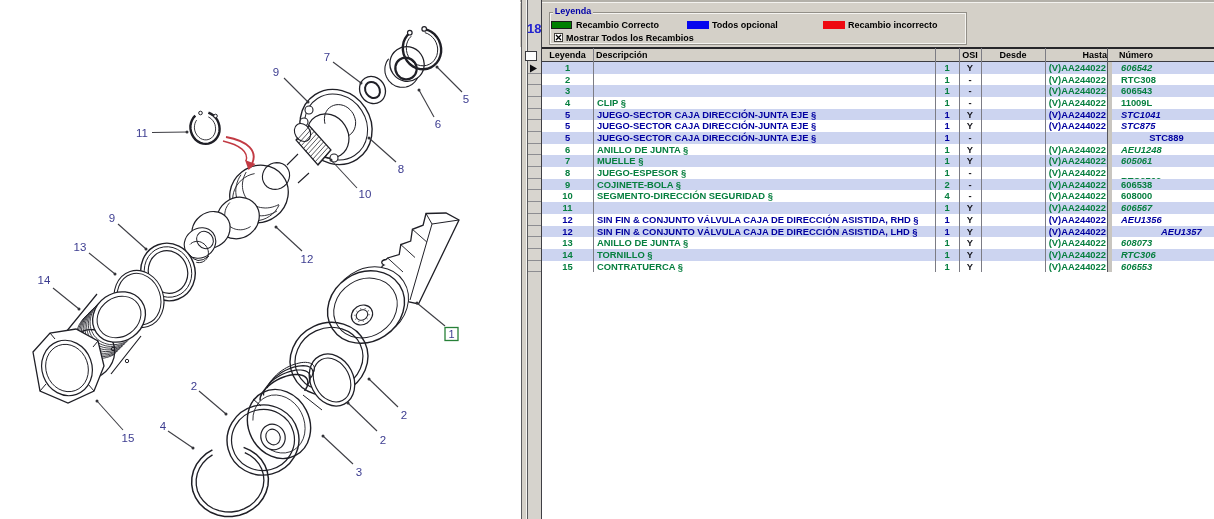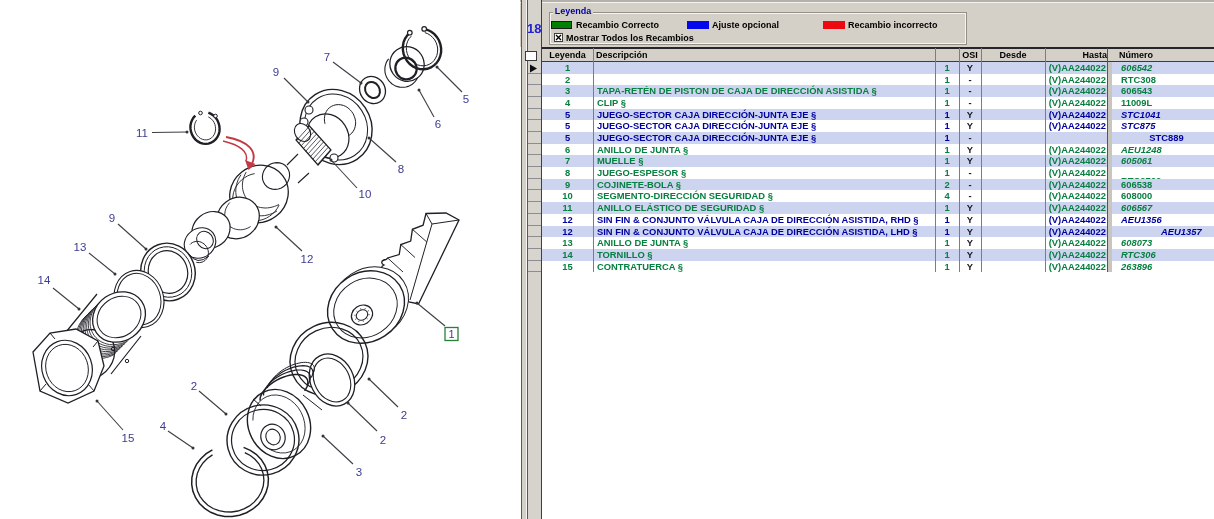--- a/index.html
+++ b/index.html
@@ -23,21 +23,21 @@
 <div class="abs" style="left:520px;top:0;width:694px;height:47px;background:#d4d0c8;"></div>
 <div class="abs" style="left:520px;top:0;width:694px;height:2px;background:#b3b0a9;"></div>
 <div class="abs" style="left:520px;top:2px;width:694px;height:1px;background:#f3f2ef;"></div>
 
 <div class="abs" style="left:549px;top:12px;width:418px;height:33px;border:1px solid #928f88;"></div>
 <div class="abs" style="left:550px;top:13px;width:416px;height:31px;border:1px solid #f5f4f1;"></div>
 <div class="abs" style="left:553px;top:6px;width:40px;height:11px;background:#d4d0c8;color:#0000a8;font-weight:bold;font-size:9px;line-height:11px;text-align:center;">Leyenda</div>
 <div class="abs" style="left:551px;top:21px;width:21px;height:8px;background:#008000;border:1px solid #1a1a1a;"></div>
 <div class="abs" style="left:576px;top:20px;height:10px;font-weight:bold;font-size:9px;line-height:10px;color:#000;">Recambio Correcto</div>
 <div class="abs" style="left:687px;top:21px;width:22px;height:8px;background:#0606ee;"></div>
-<div class="abs" style="left:712px;top:20px;height:10px;font-weight:bold;font-size:9px;line-height:10px;color:#000;">Ajuste opcional</div>
+<div class="abs" style="left:712px;top:20px;height:10px;font-weight:bold;font-size:9px;line-height:10px;color:#000;">Todos opcional</div>
 <div class="abs" style="left:823px;top:21px;width:22px;height:8px;background:#ee0810;"></div>
 <div class="abs" style="left:848px;top:20px;height:10px;font-weight:bold;font-size:9px;line-height:10px;color:#000;">Recambio incorrecto</div>
 <div class="abs" style="left:554px;top:33px;width:9px;height:9px;background:#fff;border:1px solid #42403c;">
 <svg width="7" height="7" style="position:absolute;left:0;top:0">
       <path d="M1,1 L6,6 M6,1 L1,6" stroke="#000" stroke-width="1.3" fill="none"></path>
     </svg>
   </div>
 <div class="abs" style="left:566px;top:32.5px;height:10px;font-weight:bold;font-size:9px;line-height:10px;color:#000;">Mostrar Todos los Recambios</div>
 <div class="abs" style="left:527px;top:23.5px;width:16px;height:10px;color:#2323cf;font-weight:bold;font-size:13px;line-height:10px;z-index:9;">18</div>
 
@@ -61,21 +61,20 @@
 </div>
 <div class="row" style="top:73.68px;background:#ffffff;">
 <span class="c-ley" style="color:#067f3f">2</span>
 <span class="c-ctd" style="color:#067f3f">1</span>
 <span class="c-osi">-</span>
 <span class="c-hasta" style="color:#067f3f">(V)AA244022</span>
 <span class="c-num" style="color:#067f3f;">RTC308</span>
 </div>
 <div class="row" style="top:85.36px;background:#ccd4f0;">
 <span class="c-ley" style="color:#067f3f">3</span>
-<span class="c-desc" style="color:#067f3f">TAPA-RETÉN DE PISTON DE CAJA DE DIRECCIÓN ASISTIDA §</span>
 <span class="c-ctd" style="color:#067f3f">1</span>
 <span class="c-osi">-</span>
 <span class="c-hasta" style="color:#067f3f">(V)AA244022</span>
 <span class="c-num" style="color:#067f3f;">606543</span>
 </div>
 <div class="row" style="top:97.04px;background:#ffffff;">
 <span class="c-ley" style="color:#067f3f">4</span>
 <span class="c-desc" style="color:#067f3f">CLIP §</span>
 <span class="c-ctd" style="color:#067f3f">1</span>
 <span class="c-osi">-</span>
@@ -141,21 +140,20 @@
 <div class="row" style="top:190.48px;background:#ffffff;">
 <span class="c-ley" style="color:#067f3f">10</span>
 <span class="c-desc" style="color:#067f3f">SEGMENTO-DIRECCIÓN SEGURIDAD §</span>
 <span class="c-ctd" style="color:#067f3f">4</span>
 <span class="c-osi">-</span>
 <span class="c-hasta" style="color:#067f3f">(V)AA244022</span>
 <span class="c-num" style="color:#067f3f;">608000</span>
 </div>
 <div class="row" style="top:202.16px;background:#ccd4f0;">
 <span class="c-ley" style="color:#067f3f">11</span>
-<span class="c-desc" style="color:#067f3f">ANILLO ELÁSTICO DE SEGURIDAD §</span>
 <span class="c-ctd" style="color:#067f3f">1</span>
 <span class="c-osi">Y</span>
 <span class="c-hasta" style="color:#067f3f">(V)AA244022</span>
 <span class="c-num" style="color:#067f3f;font-style:italic;">606567</span>
 </div>
 <div class="row" style="top:213.84px;background:#ffffff;">
 <span class="c-ley" style="color:#0000a0">12</span>
 <span class="c-desc" style="color:#0000a0">SIN FIN &amp; CONJUNTO VÁLVULA CAJA DE DIRECCIÓN ASISTIDA, RHD §</span>
 <span class="c-ctd" style="color:#0000a0">1</span>
 <span class="c-osi">Y</span>
@@ -185,21 +183,21 @@
 <span class="c-osi">Y</span>
 <span class="c-hasta" style="color:#067f3f">(V)AA244022</span>
 <span class="c-num" style="color:#067f3f;font-style:italic;">RTC306</span>
 </div>
 <div class="row" style="top:260.56px;background:#ffffff;">
 <span class="c-ley" style="color:#067f3f">15</span>
 <span class="c-desc" style="color:#067f3f">CONTRATUERCA §</span>
 <span class="c-ctd" style="color:#067f3f">1</span>
 <span class="c-osi">Y</span>
 <span class="c-hasta" style="color:#067f3f">(V)AA244022</span>
-<span class="c-num" style="color:#067f3f;font-style:italic;">263896</span>
+<span class="c-num" style="color:#067f3f;font-style:italic;">606553</span>
 </div>
 
 <div class="vline" style="left:593px;top:48px;height:224.24px;"></div>
 <div class="vline" style="left:935px;top:48px;height:224.24px;"></div>
 <div class="vline" style="left:959px;top:48px;height:224.24px;"></div>
 <div class="vline" style="left:981px;top:48px;height:224.24px;"></div>
 <div class="vline" style="left:1045px;top:48px;height:224.24px;"></div>
 <div class="abs" style="left:1107px;top:48px;width:1px;height:224.24px;background:#55555c;"></div>
 <div class="abs" style="left:1108px;top:62px;width:4px;height:210.24px;background:#c9c6c0;"></div>
 

